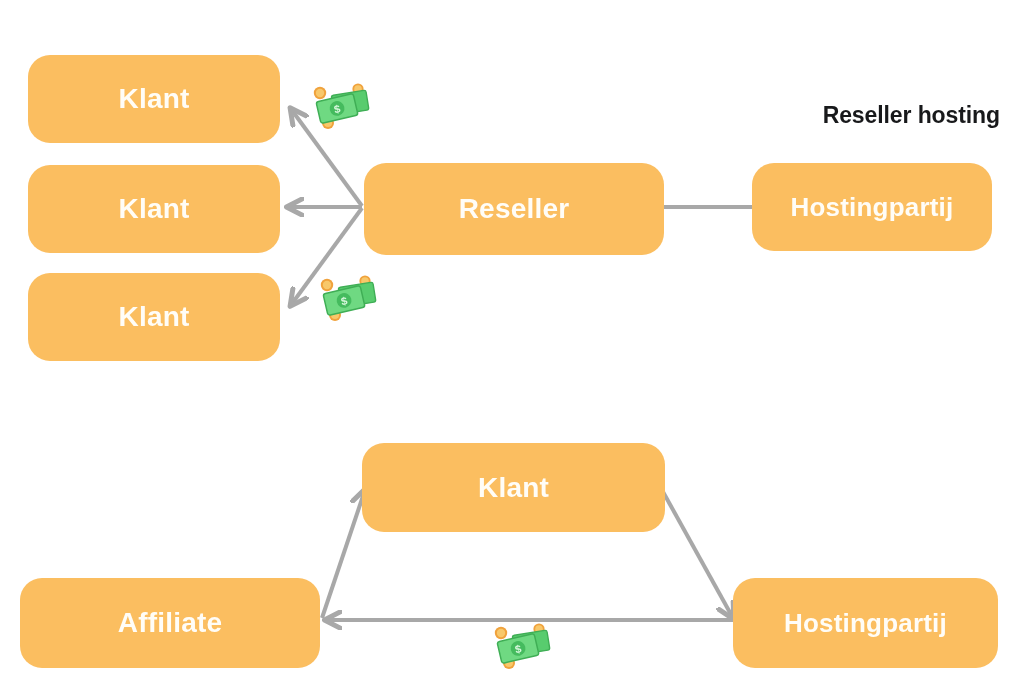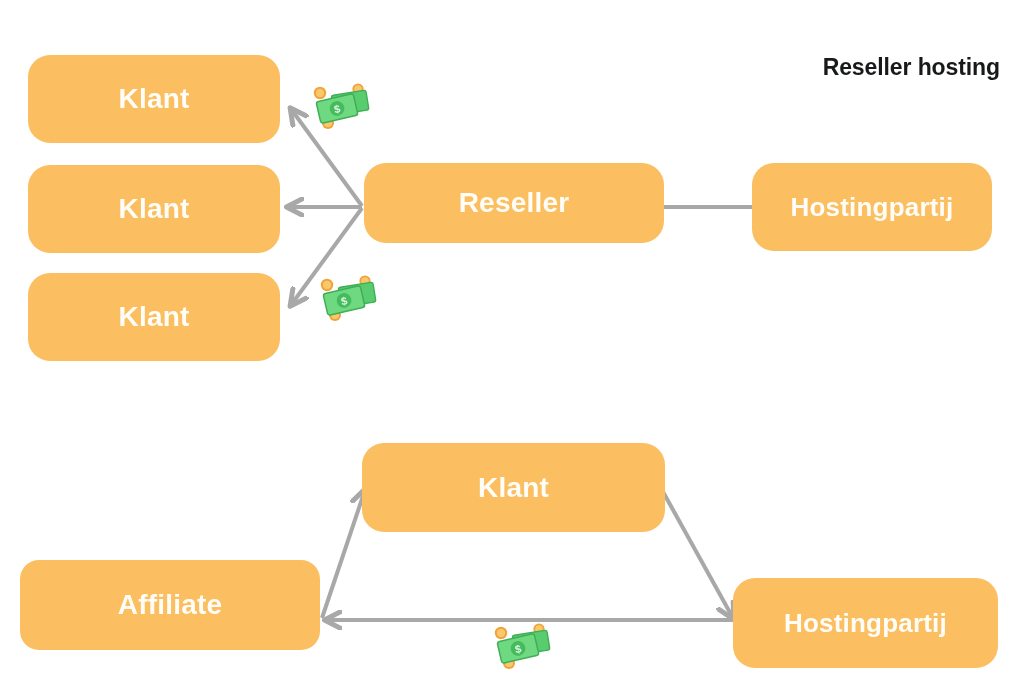--- a/index.html
+++ b/index.html
@@ -22,20 +22,21 @@
   
   .section-title {
     position: absolute;
     font-family: "Liberation Sans", sans-serif;
     font-weight: bold;
     font-size: 23px;
     color: #18191b;
     letter-spacing: -0.1px;
     white-space: nowrap;
     text-align: right;
+    margin-top: 48px;
   }
   #title-reseller { right: 24px; top: 54px; }
   #title-affiliate { right: 24px; top: 398px; }
 
   
   .node {
     position: absolute;
     box-sizing: border-box;
     background: #fbbe60;
     border-radius: 22px;
@@ -52,26 +53,26 @@
     letter-spacing: 0.2px;
     white-space: nowrap;
     line-height: 1;
   }
   .node-label.wide { font-size: 26px; }
 
   
   #node-klant-1 { left: 28px;  top: 55px;  width: 252px; height: 88px; }
   #node-klant-2 { left: 28px;  top: 165px; width: 252px; height: 88px; }
   #node-klant-3 { left: 28px;  top: 273px; width: 252px; height: 88px; }
-  #node-reseller { left: 364px; top: 163px; width: 300px; height: 80px; justify-content: center; }
+  #node-reseller { left: 364px; top: 163px; width: 300px; height: 92px; justify-content: center; }
   #node-hostingpartij-top { left: 752px; top: 163px; width: 240px; height: 88px; }
 
   
   #node-klant-4 { left: 362px; top: 443px; width: 303px; height: 89px; }
-  #node-affiliate { left: 20px;  top: 560px; width: 300px; height: 90px; border-radius: 19px; }
+  #node-affiliate { left: 20px;  top: 578px; width: 300px; height: 90px; }
   #node-hostingpartij-bottom { left: 733px; top: 578px; width: 265px; height: 90px; }
 
   
   #connectors {
     position: absolute;
     left: 0;
     top: 0;
     width: 1024px;
     height: 683px;
     z-index: 2;

